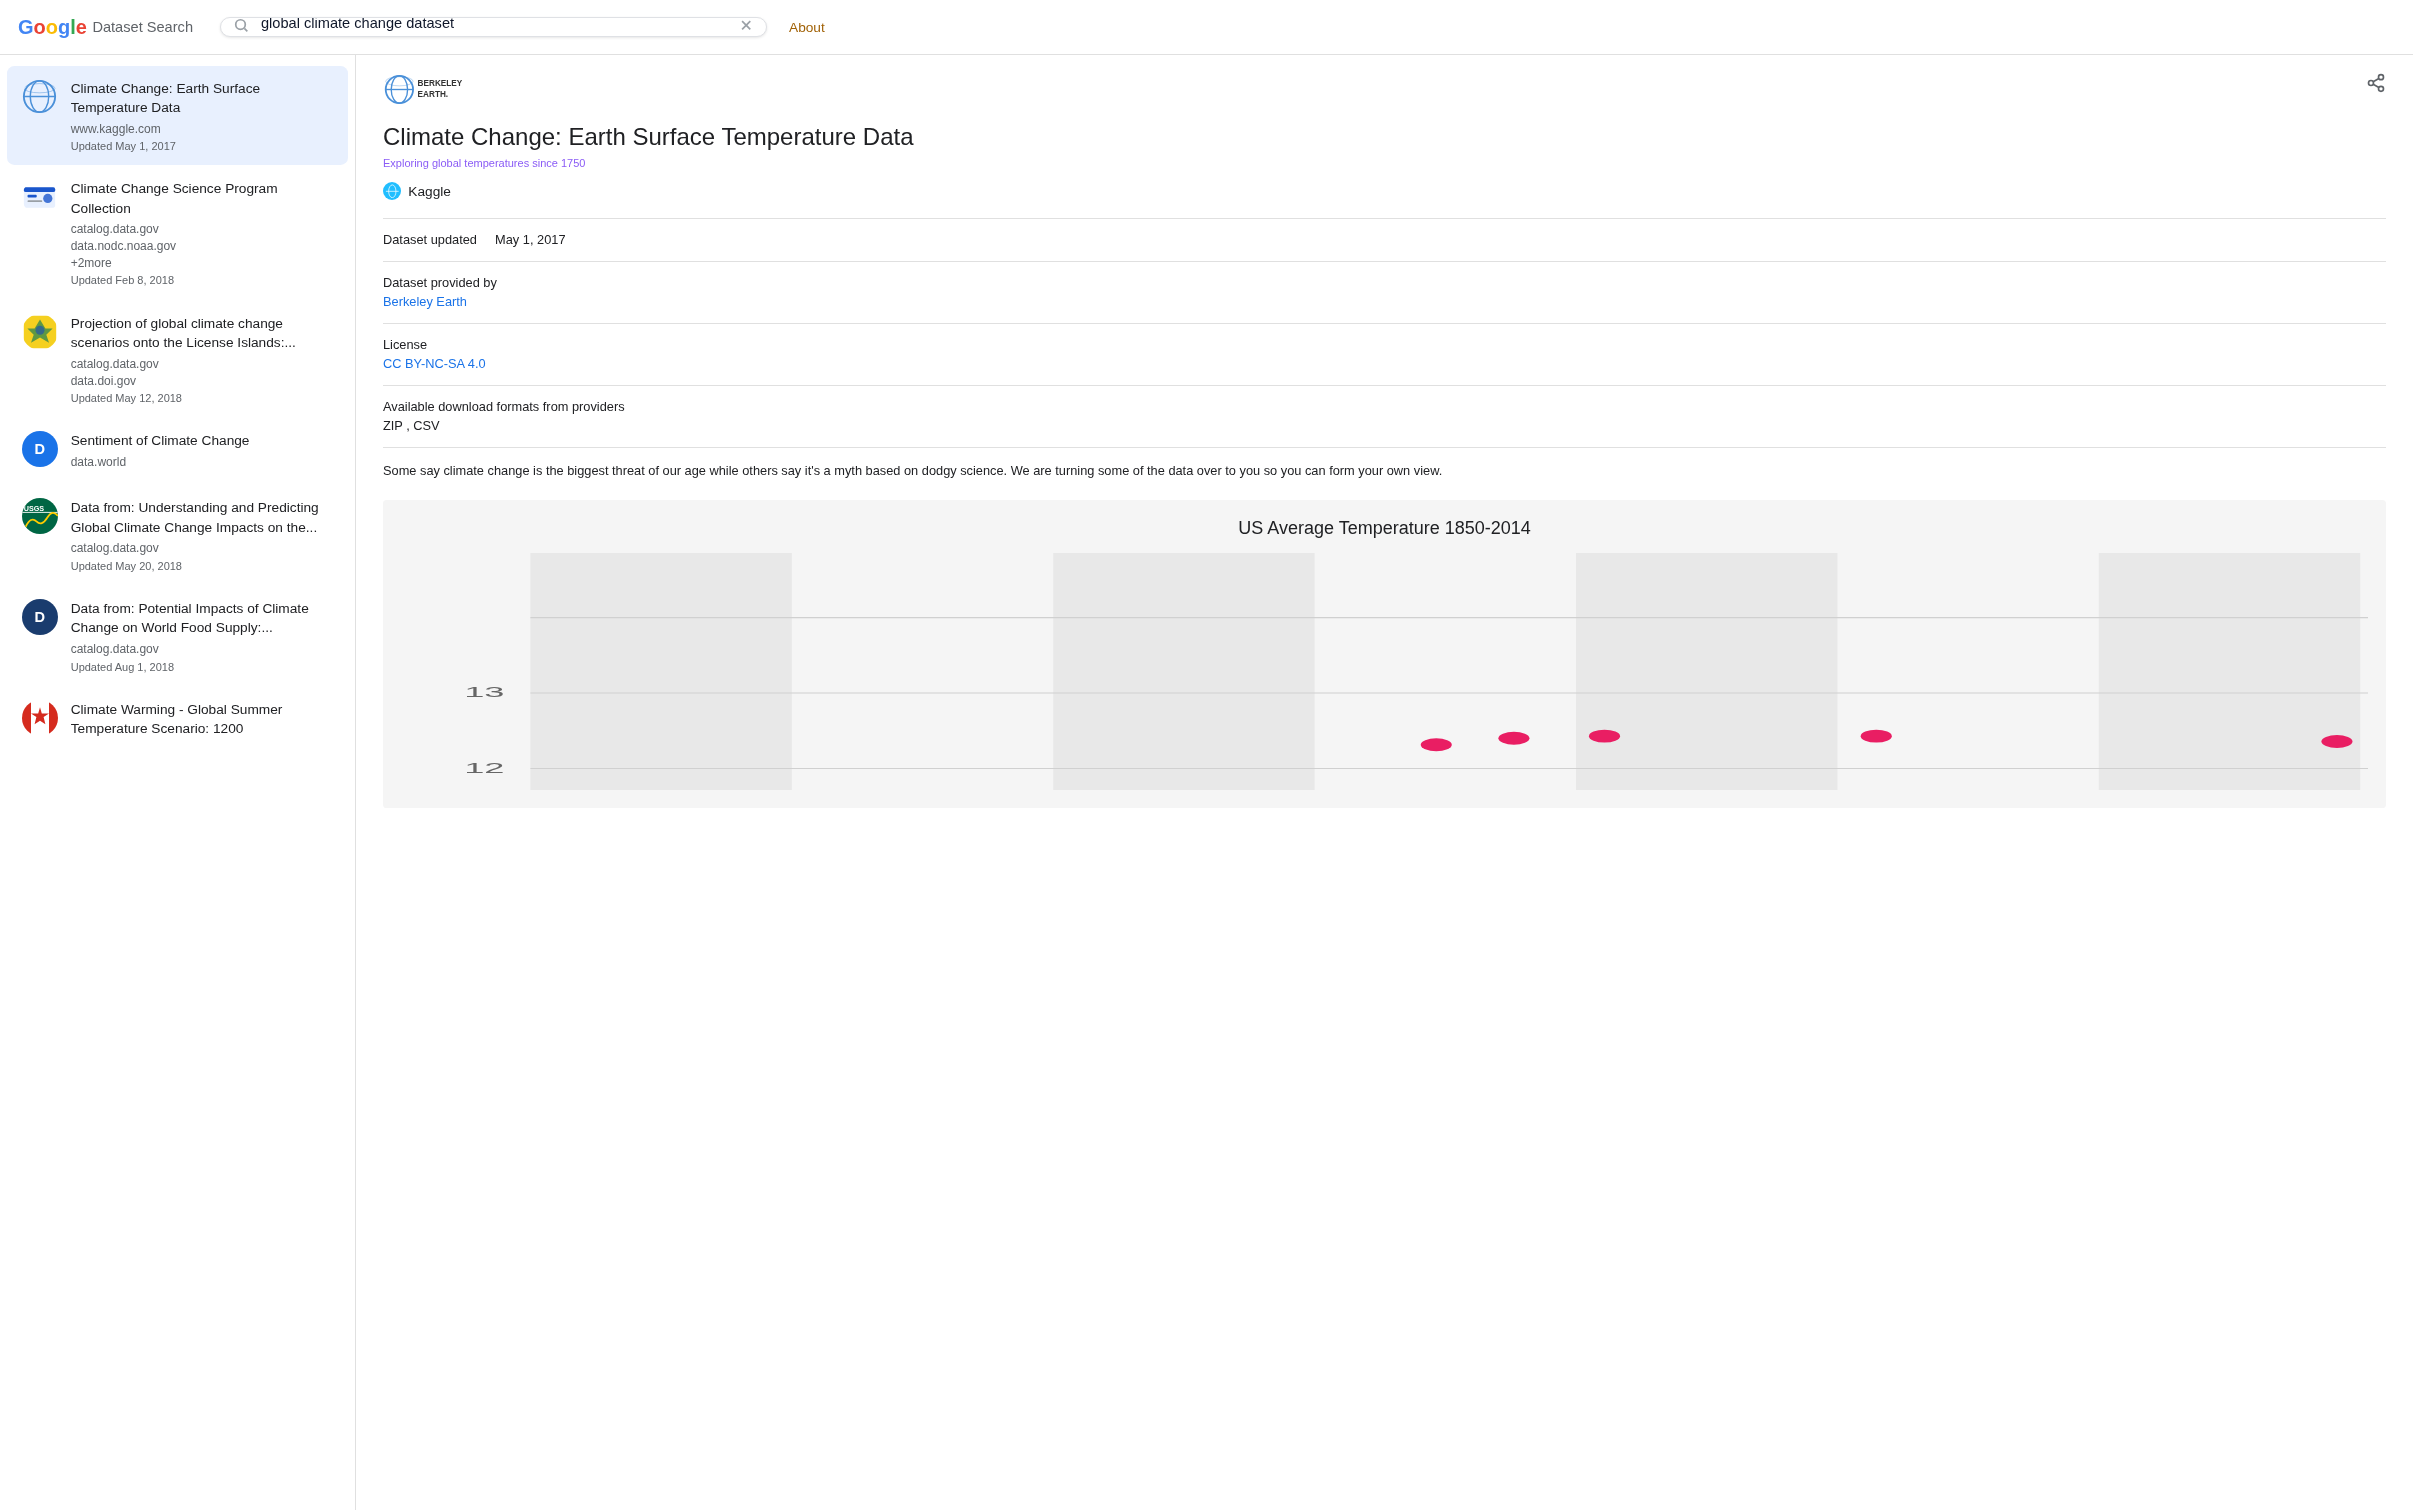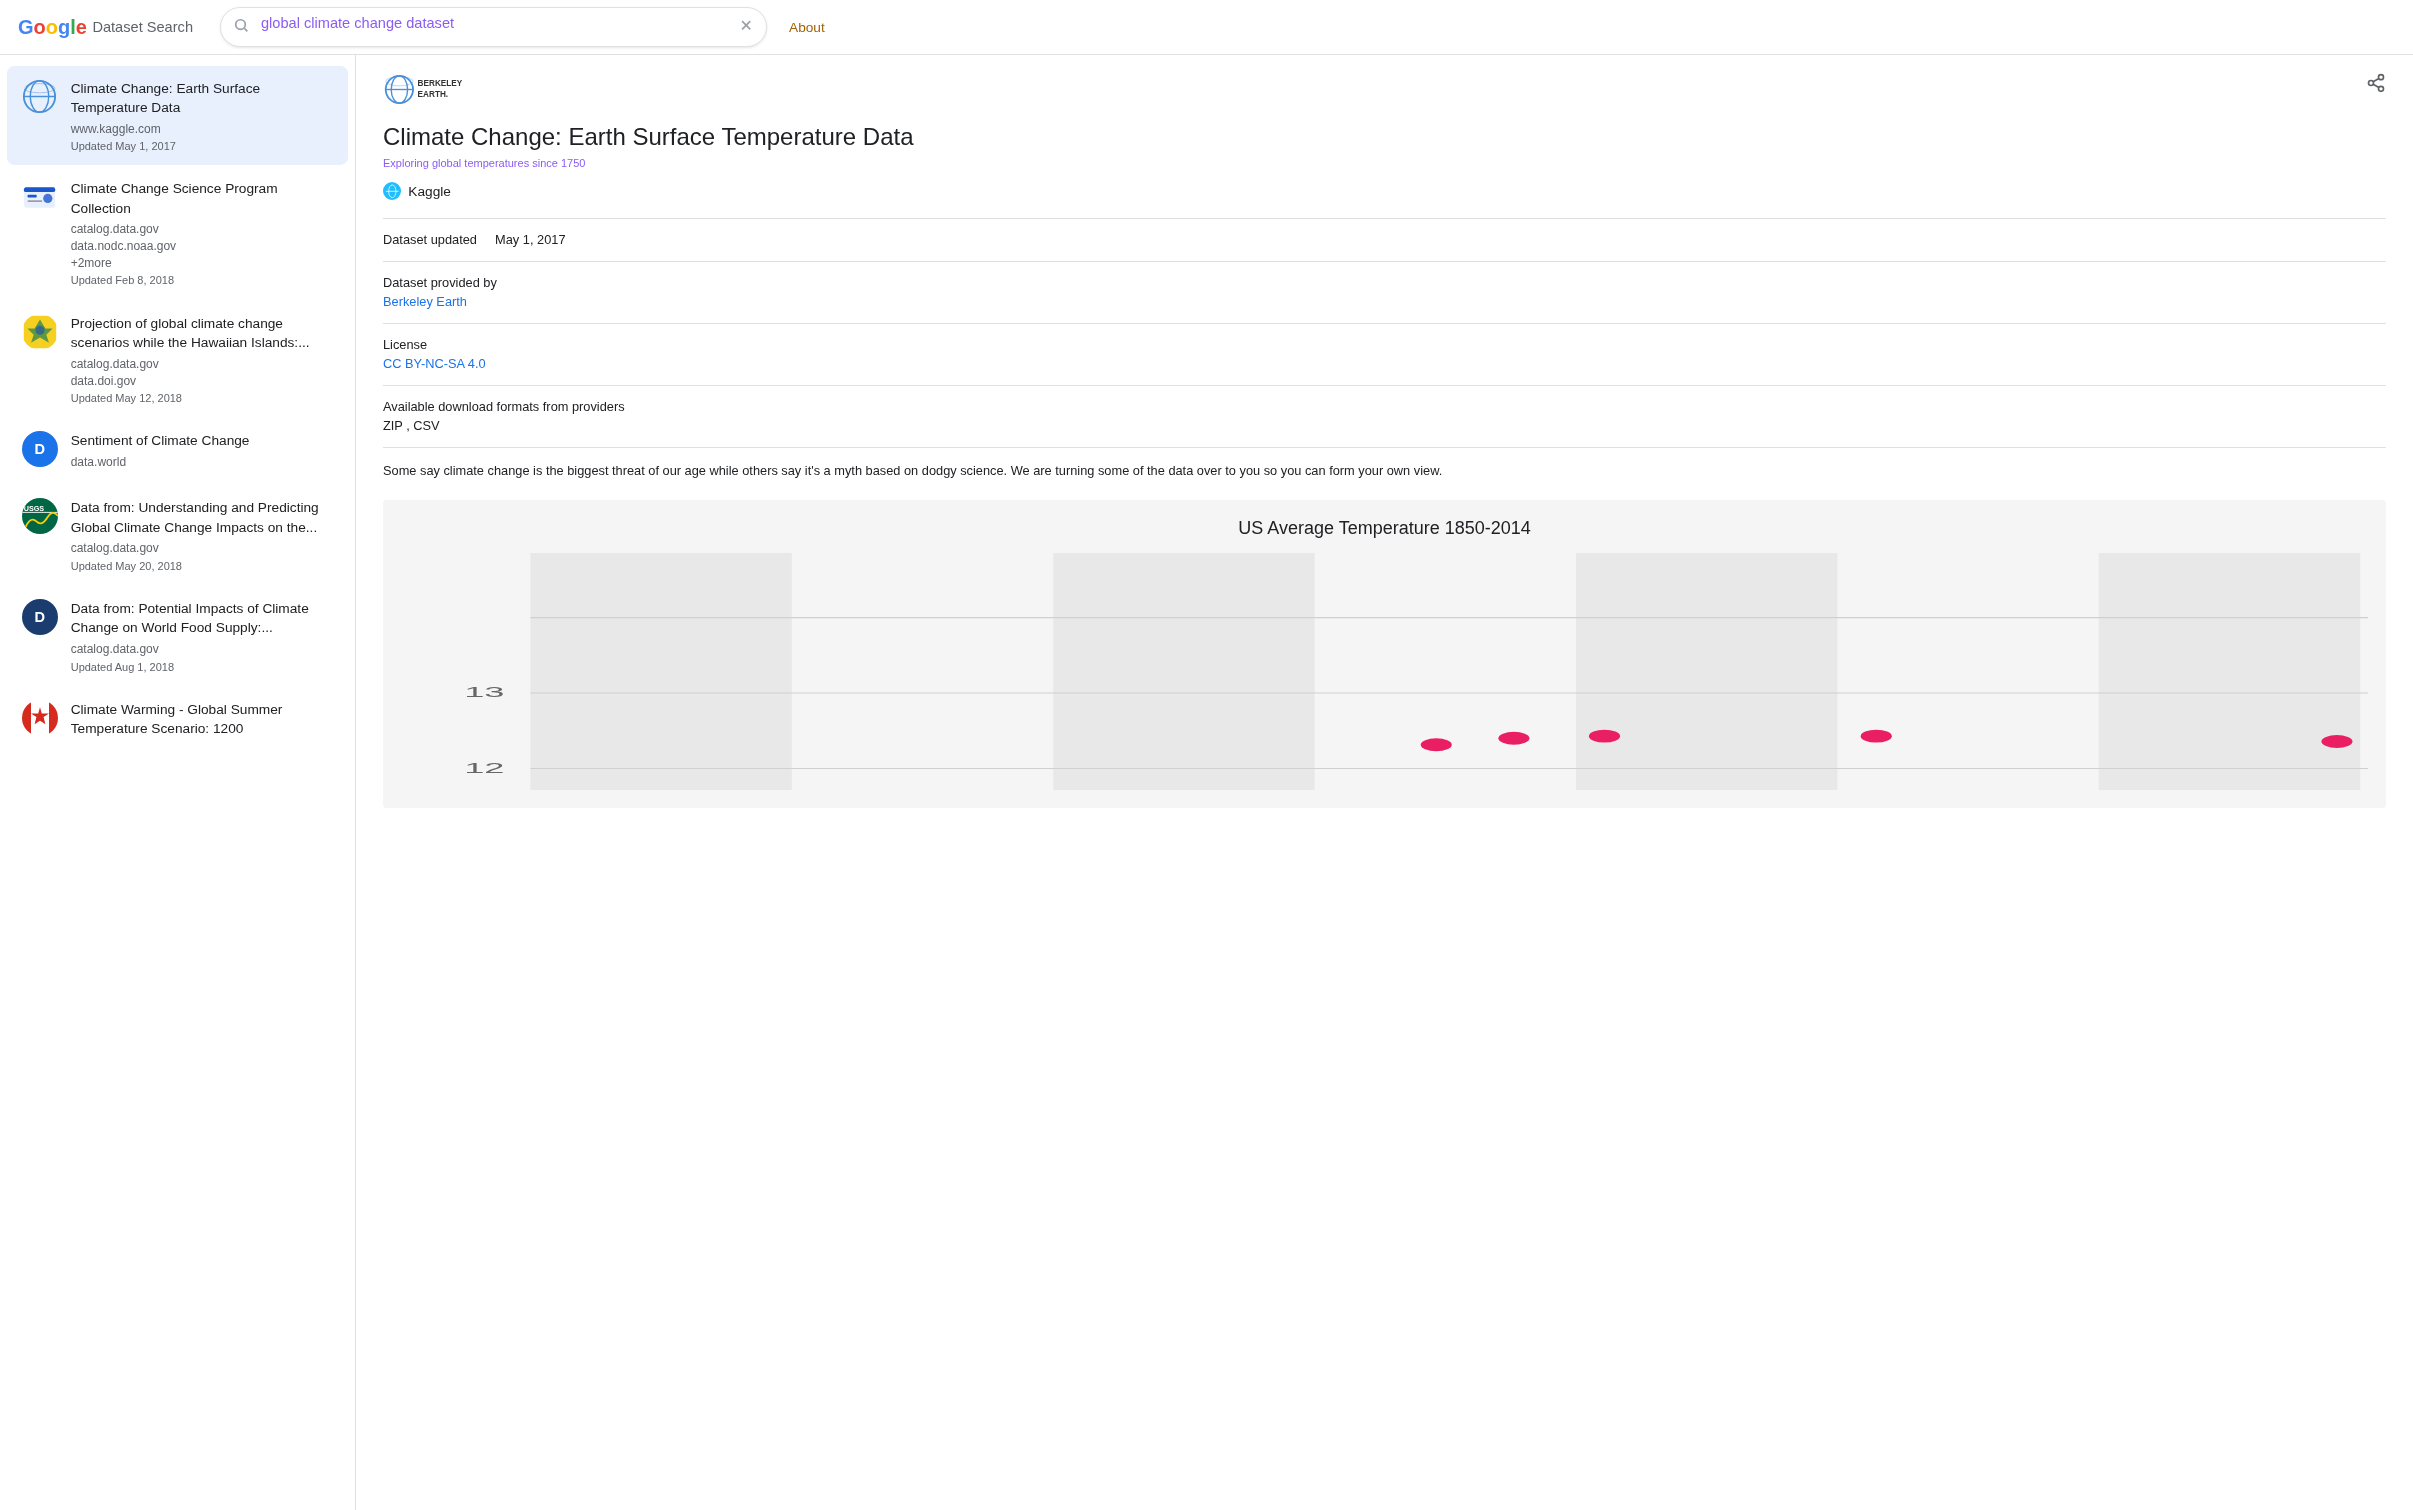--- a/index.html
+++ b/index.html
@@ -38,26 +38,26 @@
     }
     #search-bar-container {
       flex: 1;
       max-width: 547px;
       position: relative;
       display: flex;
       align-items: center;
     }
     #search-input {
       width: 100%;
-      height: 40px;
+      height: 20px;
       border: 0.9px solid #dfe1e5;
       border-radius: 22px;
       padding: 0 40px 8px 40px;
       font-size: 14.6px;
-      color: #8b5cf6;
+      color: #0f172a;
       outline: none;
       box-shadow: 0 0.9px 2.7px rgba(0,0,0,0.1);
     }
     .search-icon-wrapper {
       position: absolute;
       left: 12.8px;
       color: #9aa0a6;
       font-size: 16.4px;
     }
     .clear-icon-wrapper {
@@ -323,21 +323,21 @@
 
     <div class="result-item">
       <div class="result-icon" style="background:transparent; border:none;">
         <svg width="36" height="36" viewBox="0 0 40 40">
           <rect x="2" y="2" width="36" height="36" rx="4" fill="#f5d020"></rect>
           <polygon points="20,6 26,16 34,16 27,23 30,32 20,26 10,32 13,23 6,16 14,16" fill="#3a8a4b" opacity="0.8"></polygon>
           <circle cx="20" cy="18" r="5" fill="#2255aa" opacity="0.7"></circle>
         </svg>
       </div>
       <div class="result-text">
-        <div class="result-title">Projection of global climate change scenarios while the Hawaiian Islands:...</div>
+        <div class="result-title">Projection of global climate change scenarios onto the License Islands:...</div>
         <div class="result-source">catalog.data.gov</div>
         <div class="result-source">data.doi.gov</div>
         <div class="result-updated">Updated May 12, 2018</div>
       </div>
     </div>
 
     <div class="result-item">
       <div class="result-icon icon-d-blue">D</div>
       <div class="result-text">
         <div class="result-title">Sentiment of Climate Change</div>

